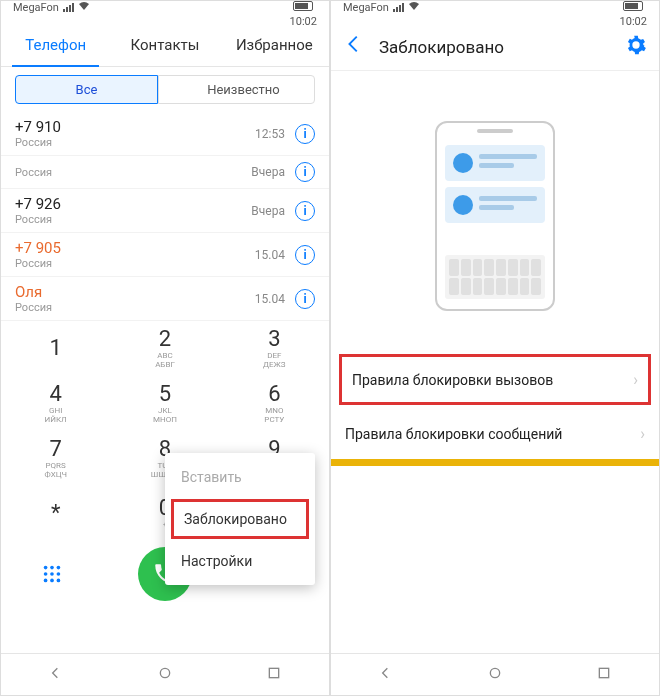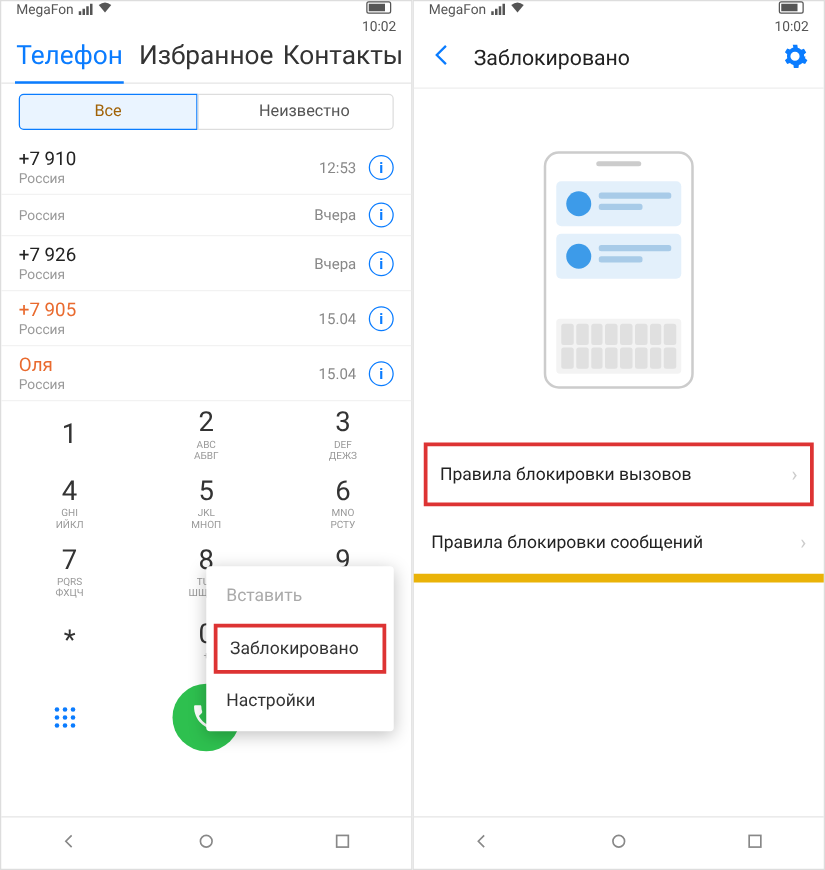--- a/index.html
+++ b/index.html
@@ -2,28 +2,28 @@
 <html><head>
 <meta charset="utf-8">
 <style>
   * { box-sizing: border-box; margin: 0; padding: 0; }
   body { font-family: -apple-system, Roboto, Arial, sans-serif; background: #fff; width: 660px; height: 696px; display: flex; }
   .screen { width: 330px; height: 696px; border: 1px solid #ddd; display: flex; flex-direction: column; background: #fff; position: relative; }
   .status-bar { height: 22px; display: flex; align-items: flex-start; justify-content: space-between; padding: 0 12px; font-size: 11px; color: #555; }
   .status-left { display: flex; align-items: center; gap: 4px; }
   .status-right { display: flex; align-items: center; gap: 4px; flex-direction: column; }
   .tabs { display: flex; height: 44px; border-bottom: 1px solid #e5e5e5; }
-  .tab { flex: 1; display: flex; align-items: center; justify-content: center; font-size: 21px; color: #333; position: relative; }
+  .tab { flex: 1; display: flex; align-items: center; justify-content: center; font-size: 15px; color: #333; position: relative; }
   .tab.active { color: #0a7cff; }
   .tab.active::after { content: ''; position: absolute; bottom: -1px; left: 10%; width: 80%; height: 2px; background: #0a7cff; }
   .filter-row { display: flex; padding: 8px 14px; gap: 0; }
   .filter-btn { flex: 1; text-align: center; font-size: 13px; padding: 6px 0; border: 1px solid #ddd; color: #555; background: #fff; }
   .filter-btn:first-child { border-radius: 4px 0 0 4px; }
   .filter-btn:last-child { border-radius: 0 4px 4px 0; padding-left: 14px; }
-  .filter-btn.active { border-color: #0a7cff; color: #a16207; background: #eaf4ff; }
+  .filter-btn.active { border-color: #0a7cff; color: #1d4ed8; background: #eaf4ff; }
   .call-list { flex: 0 0 auto; }
   .call-row { display: flex; align-items: center; padding: 6px 14px; border-bottom: 1px solid #f2f2f2; }
   .call-info { flex: 1; }
   .call-number { font-size: 15px; color: #222; }
   .call-number.missed { color: #e96a2e; }
   .call-loc { font-size: 11px; color: #999; }
   .call-time { font-size: 12px; color: #888; margin-right: 10px; }
   .info-icon { width: 20px; height: 20px; border: 1.5px solid #0a7cff; border-radius: 50%; display: flex; align-items: center; justify-content: center; color: #0a7cff; font-size: 12px; font-weight: bold; }
   .dialpad { display: grid; grid-template-columns: repeat(3, 1fr); }
   .key { height: 55px; display: flex; flex-direction: column; align-items: center; justify-content: center; }
@@ -81,22 +81,22 @@
     <div class="status-right">
       <span style="border:1px solid #555;width:20px;height:10px;border-radius:2px;position:relative">
           <span style="position:absolute;left:1px;top:1px;bottom:1px;width:70%;background:#555"></span>
         </span>
       <span>10:02</span>
     </div>
   </div>
 
   <div class="tabs">
     <div class="tab active">Телефон</div>
+    <div class="tab">Контакты</div>
     <div class="tab">Избранное</div>
-    <div class="tab">Контакты</div>
   </div>
 
   <div class="filter-row">
     <div class="filter-btn active">Все</div>
     <div class="filter-btn">Неизвестно</div>
   </div>
 
   <div class="call-list" id="call-list">
       <div class="call-row">
     <div class="call-info">

